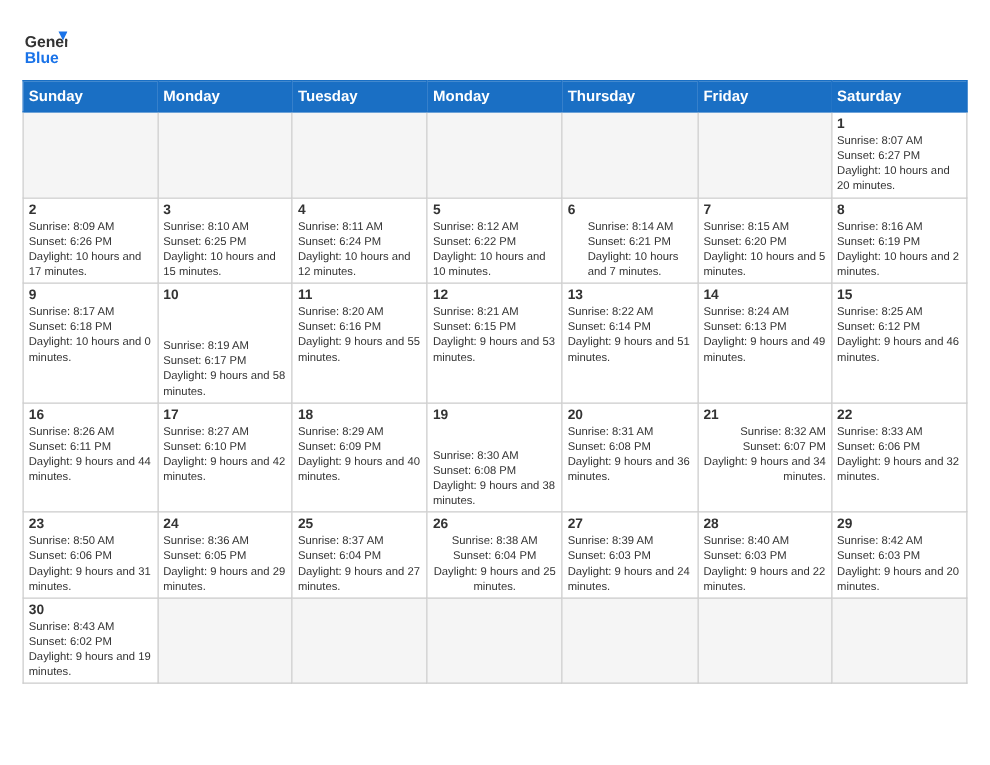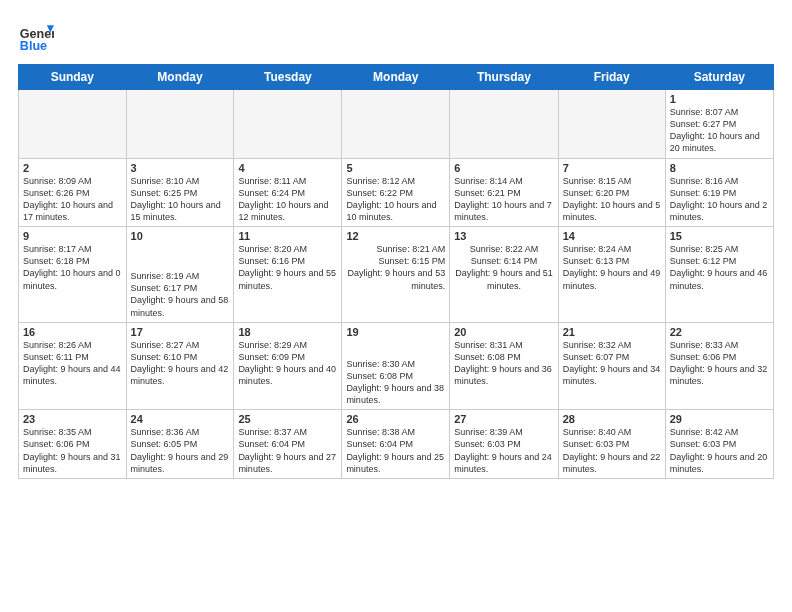--- a/index.html
+++ b/index.html
@@ -49,21 +49,21 @@
       width: 100%;
       border-collapse: collapse;
       border: 1px solid #ccc;
     }
     .calendar th {
       background: #1a6fc4;
       color: #fff;
       font-size: 12px;
       font-weight: bold;
       padding: 5px 4px;
-      text-align: center;
+      text-align: left;
       border: 1px solid #1a6fc4;
     }
     .calendar td {
       vertical-align: top;
       border: 1px solid #ccc;
       padding: 3px 4px;
       width: 113px;
       min-height: 72px;
       background: #fff;
       font-size: 9.5px;
@@ -153,21 +153,21 @@
 Daylight: 10 hours and 12 minutes.</div>
           </td>
           <td>
             <span class="day-number">5</span>
             <div class="day-info" style="white-space: pre-line;">Sunrise: 8:12 AM
 Sunset: 6:22 PM
 Daylight: 10 hours and 10 minutes.</div>
           </td>
           <td>
             <span class="day-number">6</span>
-            <div class="day-info" style="white-space: pre-line;">Sunrise: 8:14 AM
+            <div class="day-info" style="white-space: pre-line; margin-left: 16px;">Sunrise: 8:14 AM
 Sunset: 6:21 PM
 Daylight: 10 hours and 7 minutes.</div>
           </td>
           <td>
             <span class="day-number">7</span>
             <div class="day-info" style="white-space: pre-line;">Sunrise: 8:15 AM
 Sunset: 6:20 PM
 Daylight: 10 hours and 5 minutes.</div>
           </td>
           <td>
@@ -191,27 +191,27 @@
 Daylight: 9 hours and 58 minutes.</div>
           </td>
           <td>
             <span class="day-number">11</span>
             <div class="day-info" style="white-space: pre-line;">Sunrise: 8:20 AM
 Sunset: 6:16 PM
 Daylight: 9 hours and 55 minutes.</div>
           </td>
           <td>
             <span class="day-number">12</span>
-            <div class="day-info" style="white-space: pre-line; text-align: right;">Sunrise: 8:21 AM
+            <div class="day-info" style="white-space: pre-line;">Sunrise: 8:21 AM
 Sunset: 6:15 PM
 Daylight: 9 hours and 53 minutes.</div>
           </td>
           <td>
             <span class="day-number">13</span>
-            <div class="day-info" style="white-space: pre-line; text-align: center;">Sunrise: 8:22 AM
+            <div class="day-info" style="white-space: pre-line;">Sunrise: 8:22 AM
 Sunset: 6:14 PM
 Daylight: 9 hours and 51 minutes.</div>
           </td>
           <td>
             <span class="day-number">14</span>
             <div class="day-info" style="white-space: pre-line;">Sunrise: 8:24 AM
 Sunset: 6:13 PM
 Daylight: 9 hours and 49 minutes.</div>
           </td>
           <td>
@@ -247,53 +247,53 @@
 Daylight: 9 hours and 38 minutes.</div>
           </td>
           <td>
             <span class="day-number">20</span>
             <div class="day-info" style="white-space: pre-line;">Sunrise: 8:31 AM
 Sunset: 6:08 PM
 Daylight: 9 hours and 36 minutes.</div>
           </td>
           <td>
             <span class="day-number">21</span>
-            <div class="day-info" style="white-space: pre-line;">Sunrise: 8:32 AM
+            <div class="day-info" style="white-space: pre-line; text-align: right;">Sunrise: 8:32 AM
 Sunset: 6:07 PM
 Daylight: 9 hours and 34 minutes.</div>
           </td>
           <td>
             <span class="day-number">22</span>
             <div class="day-info" style="white-space: pre-line;">Sunrise: 8:33 AM
 Sunset: 6:06 PM
 Daylight: 9 hours and 32 minutes.</div>
           </td>
         </tr>
         <tr>
           <td>
             <span class="day-number">23</span>
-            <div class="day-info" style="white-space: pre-line;">Sunrise: 8:35 AM
+            <div class="day-info" style="white-space: pre-line;">Sunrise: 8:50 AM
 Sunset: 6:06 PM
 Daylight: 9 hours and 31 minutes.</div>
           </td>
           <td>
             <span class="day-number">24</span>
             <div class="day-info" style="white-space: pre-line;">Sunrise: 8:36 AM
 Sunset: 6:05 PM
 Daylight: 9 hours and 29 minutes.</div>
           </td>
           <td>
             <span class="day-number">25</span>
             <div class="day-info" style="white-space: pre-line;">Sunrise: 8:37 AM
 Sunset: 6:04 PM
 Daylight: 9 hours and 27 minutes.</div>
           </td>
           <td>
             <span class="day-number">26</span>
-            <div class="day-info" style="white-space: pre-line;">Sunrise: 8:38 AM
+            <div class="day-info" style="white-space: pre-line; text-align: center;">Sunrise: 8:38 AM
 Sunset: 6:04 PM
 Daylight: 9 hours and 25 minutes.</div>
           </td>
           <td>
             <span class="day-number">27</span>
             <div class="day-info" style="white-space: pre-line;">Sunrise: 8:39 AM
 Sunset: 6:03 PM
 Daylight: 9 hours and 24 minutes.</div>
           </td>
           <td>
@@ -301,16 +301,30 @@
             <div class="day-info" style="white-space: pre-line;">Sunrise: 8:40 AM
 Sunset: 6:03 PM
 Daylight: 9 hours and 22 minutes.</div>
           </td>
           <td>
             <span class="day-number">29</span>
             <div class="day-info" style="white-space: pre-line;">Sunrise: 8:42 AM
 Sunset: 6:03 PM
 Daylight: 9 hours and 20 minutes.</div>
           </td>
+        </tr>
+        <tr>
+          <td>
+            <span class="day-number">30</span>
+            <div class="day-info" style="white-space: pre-line;">Sunrise: 8:43 AM
+Sunset: 6:02 PM
+Daylight: 9 hours and 19 minutes.</div>
+          </td>
+          <td class="empty"></td>
+          <td class="empty"></td>
+          <td class="empty"></td>
+          <td class="empty"></td>
+          <td class="empty"></td>
+          <td class="empty"></td>
         </tr>
       </tbody>
   </table>
 </div>
 
 </body></html>

